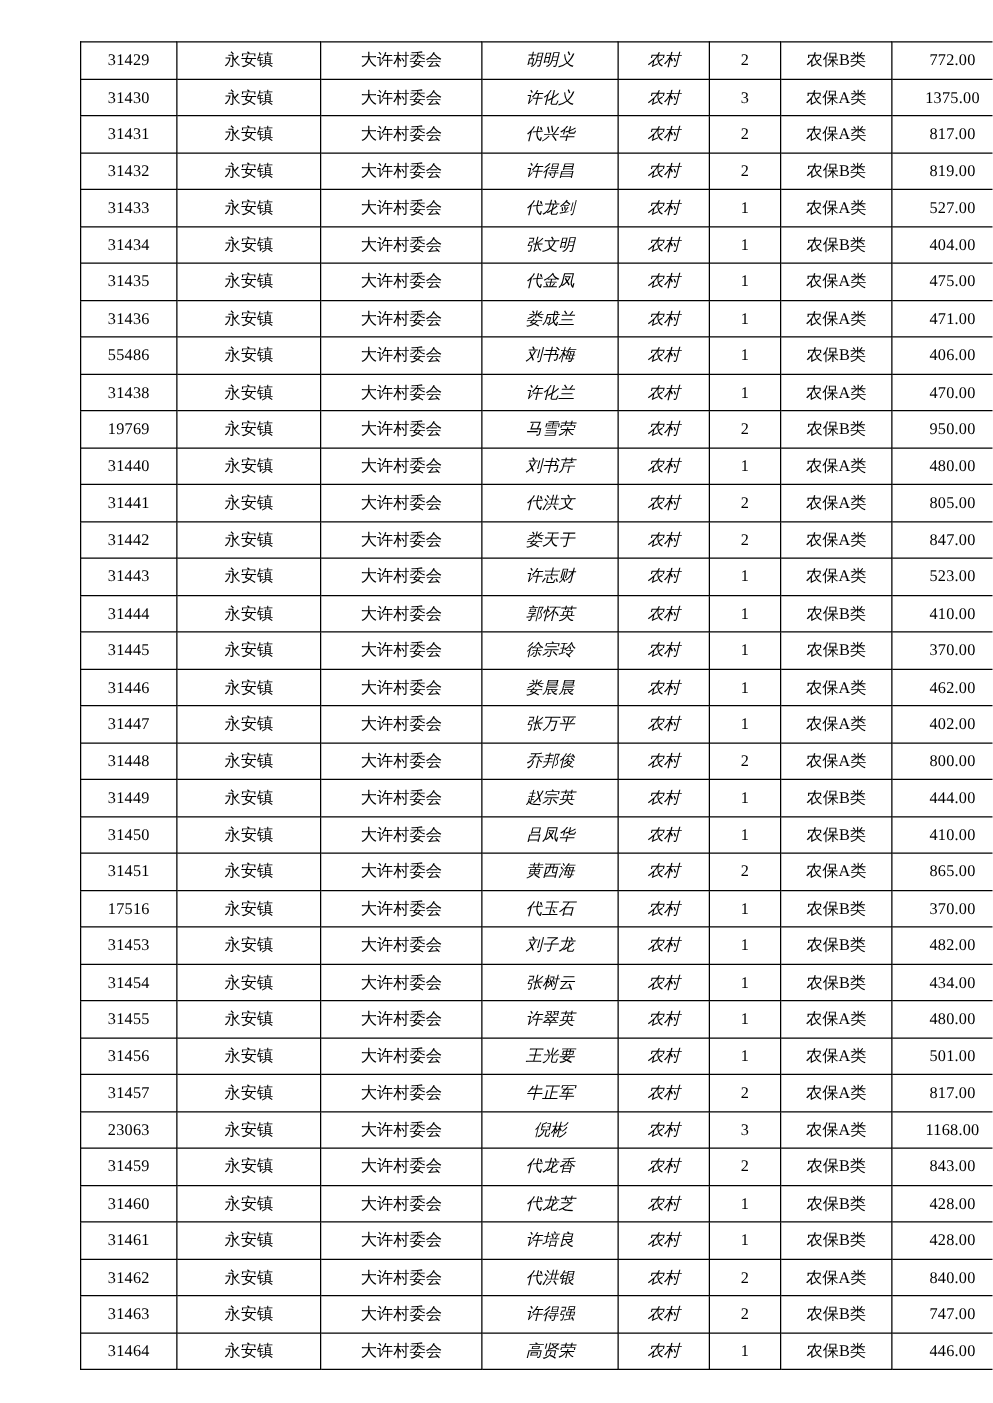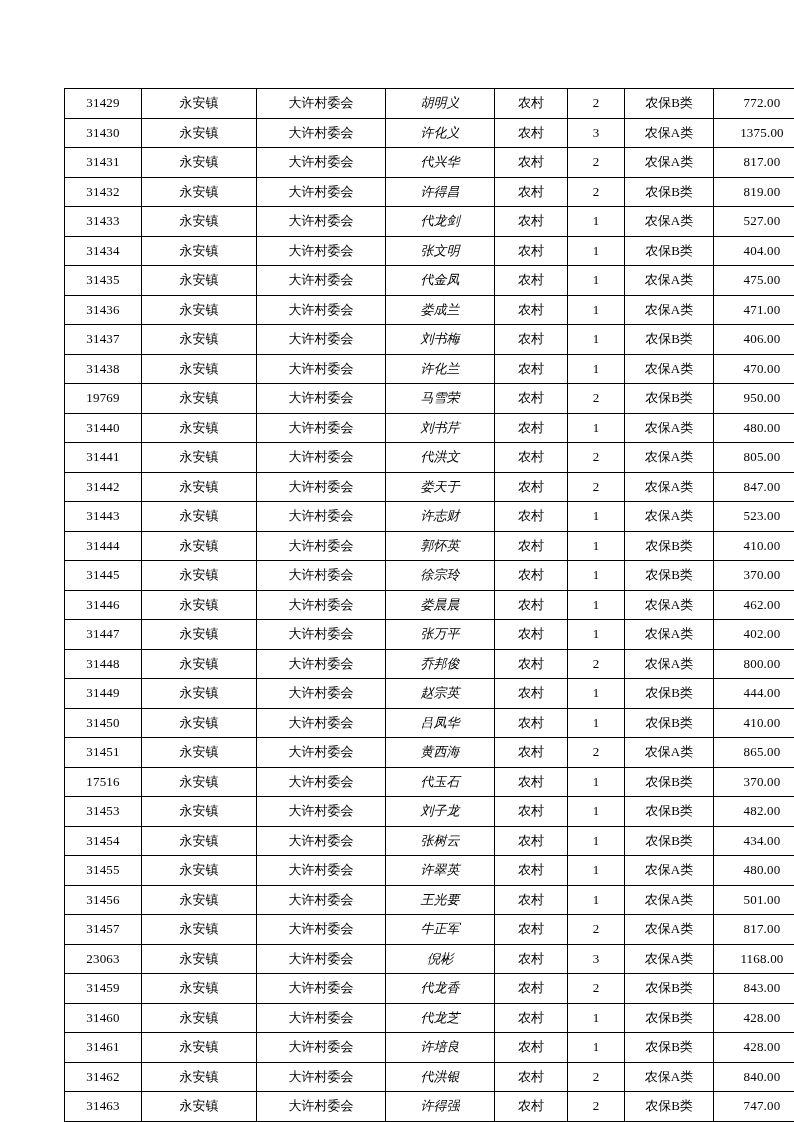--- a/index.html
+++ b/index.html
@@ -11,21 +11,21 @@
     width: 794px;
     height: 1122px;
     font-family: "Liberation Serif", "DejaVu Serif", serif;
     color: #000000;
   }
   .page {
     position: relative;
     width: 794px;
     height: 1122px;
     box-sizing: border-box;
-    padding: 88px 64px 0 64px;
+    padding: 33px 64px 0 64px;
   }
   table.data-table {
     border-collapse: collapse;
     width: 666px;
     table-layout: fixed;
   }
   table.data-table td {
     border: 1px solid #000000;
     height: 28.5px;
     padding: 0 2px;
@@ -33,21 +33,21 @@
     vertical-align: middle;
     font-size: 13px;
     line-height: 1.1;
     white-space: nowrap;
     overflow: hidden;
   }
   td.col-id       { width: 72px; }
   td.col-town     { width: 110px; }
   td.col-village  { width: 124px; }
   td.col-name     { width: 104px; font-style: italic; }
-  td.col-type     { width: 68px; }
+  td.col-type     { width: 68px; font-style: italic; }
   td.col-count    { width: 52px; }
   td.col-category { width: 84px; }
   td.col-amount   { width: 92px; }
 
   td.num {
     font-family: "Liberation Serif", "DejaVu Serif", serif;
     letter-spacing: 0.2px;
   }
 </style>
 </head>
@@ -130,21 +130,21 @@
           <td class="col-id num">31436</td>
           <td class="col-town">永安镇</td>
           <td class="col-village">大许村委会</td>
           <td class="col-name">娄成兰</td>
           <td class="col-type">农村</td>
           <td class="col-count num">1</td>
           <td class="col-category">农保A类</td>
           <td class="col-amount num">471.00</td>
         </tr>
         <tr>
-          <td class="col-id num">31437</td>
+          <td class="col-id num">55486</td>
           <td class="col-town">永安镇</td>
           <td class="col-village">大许村委会</td>
           <td class="col-name">刘书梅</td>
           <td class="col-type">农村</td>
           <td class="col-count num">1</td>
           <td class="col-category">农保B类</td>
           <td class="col-amount num">406.00</td>
         </tr>
         <tr>
           <td class="col-id num">31438</td>

